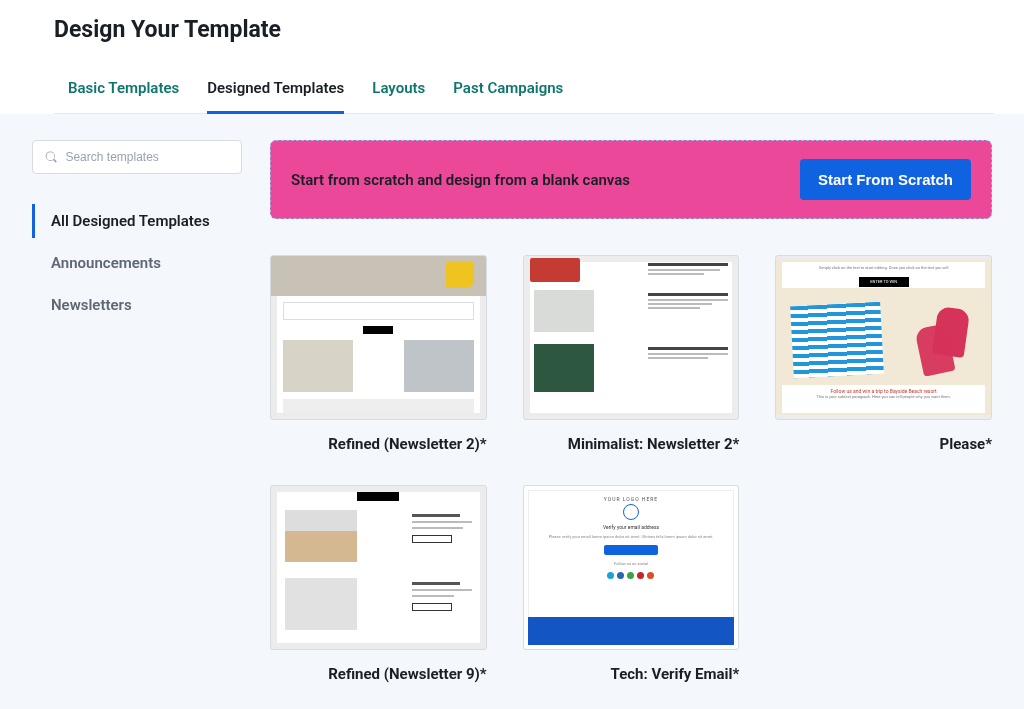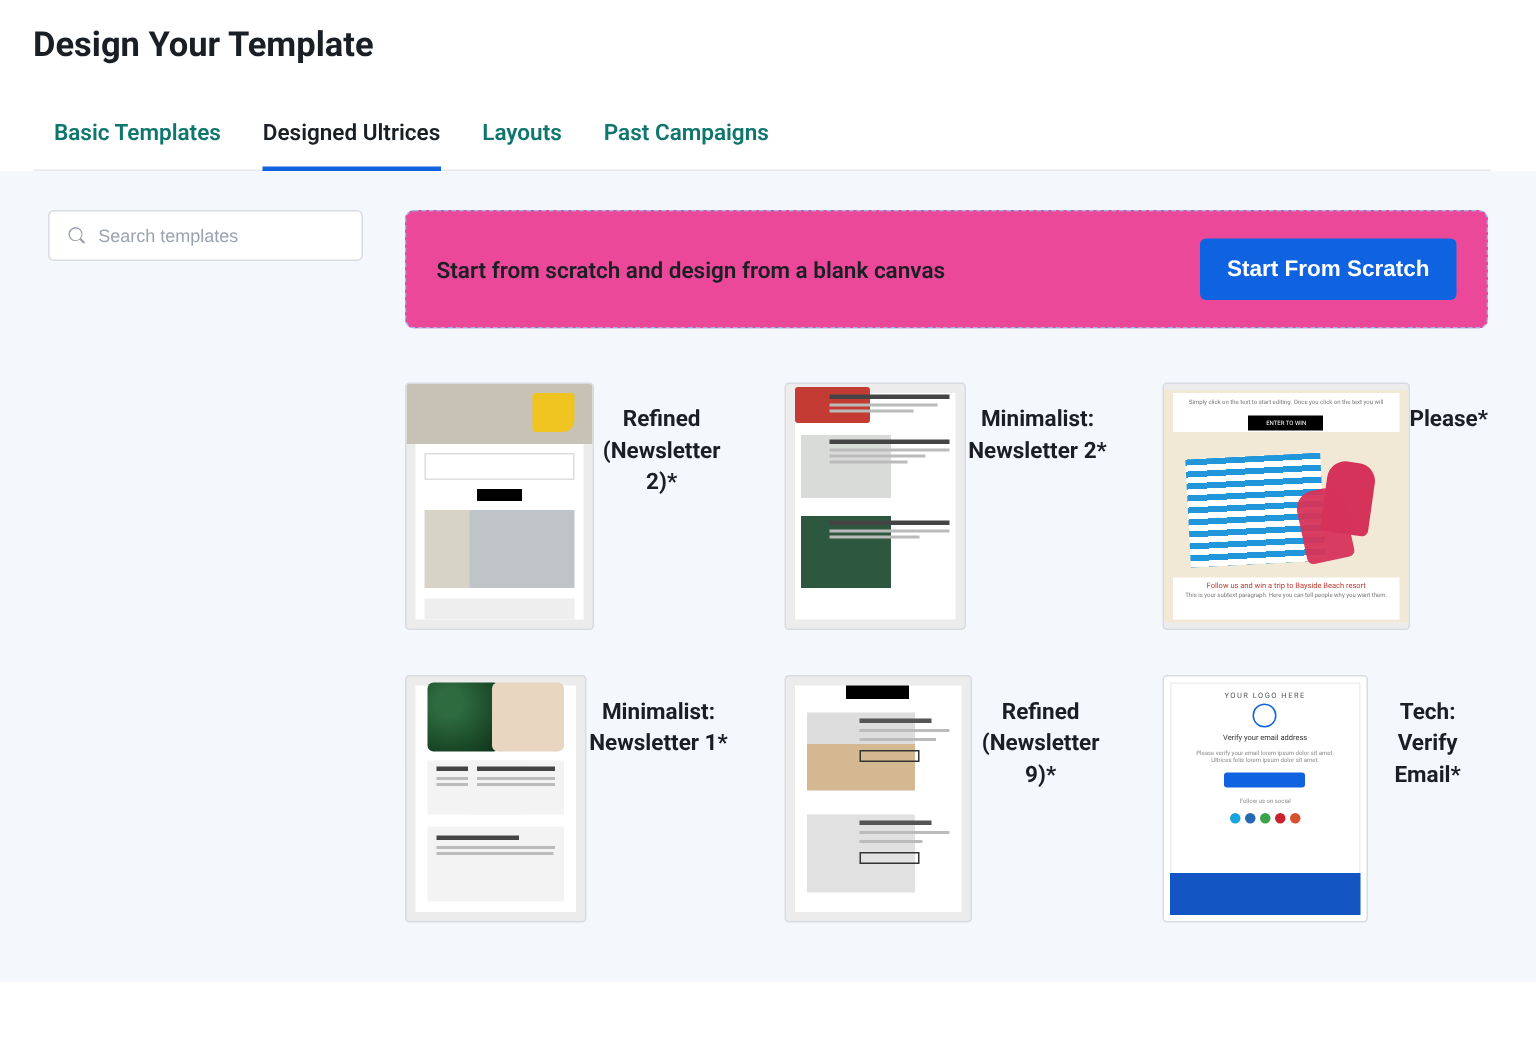--- a/index.html
+++ b/index.html
@@ -4,20 +4,21 @@
   <style>
     * { box-sizing: border-box; margin: 0; padding: 0; }
     body {
       font-family: -apple-system, BlinkMacSystemFont, "Segoe UI", Roboto, Helvetica, Arial, sans-serif;
       color: #1f2630;
       background: #fff;
       width: 1024px;
     }
     .header {
       padding: 16px 30px 0 22px;
+      margin-left: 32px;
     }
     .page-title {
       font-size: 23px;
       font-weight: 700;
       color: #1a1f25;
       margin-bottom: 36px;
     }
     .tabs {
       display: flex;
       gap: 28px;
@@ -119,22 +120,22 @@
       cursor: pointer;
       text-align: right;
     }
     .grid {
       display: grid;
       grid-template-columns: repeat(3, 1fr);
       gap: 30px 36px;
     }
     .card {
       display: flex;
-      flex-direction: row;
-      align-items: flex-start;
+      flex-direction: column;
+      align-items: flex-end;
     }
     .thumb {
       width: 100%;
       height: 165px;
       background: #ececec;
       border: 1px solid #d7dce2;
       border-radius: 3px;
       overflow: hidden;
       position: relative;
       cursor: pointer;
@@ -188,33 +189,38 @@
     .t6-dot { width:7px; height:7px; border-radius:50%; }
     .t6-bluefoot { position:absolute; bottom:4px; left:4px; right:4px; height:28px; background:#1355c2; }
   </style>
 </head>
 <body>
 
 <div class="header">
   <h1 class="page-title">Design Your Template</h1>
   <div class="tabs">
     <div class="tab">Basic Templates</div>
-    <div class="tab active">Designed Ultrices</div>
+    <div class="tab active">Designed Templates</div>
     <div class="tab">Layouts</div>
     <div class="tab">Past Campaigns</div>
   </div>
 </div>
 
 <div class="content">
   <aside class="sidebar">
     <div class="search-box">
       <svg class="search-icon" viewBox="0 0 16 16" fill="currentColor">
         <path d="M11.7 10.3a6 6 0 1 0-1.4 1.4l3 3a1 1 0 0 0 1.4-1.4l-3-3zM2 7a5 5 0 1 1 10 0A5 5 0 0 1 2 7z"></path>
       </svg>
       <input class="search-input" type="text" placeholder="Search templates" style="">
+    </div>
+    <div class="cat-list">
+      <div class="cat-item selected">All Designed Templates</div>
+      <div class="cat-item">Announcements</div>
+      <div class="cat-item">Newsletters</div>
     </div>
   </aside>
 
   <main class="main">
     <div class="scratch-box">
       <span class="scratch-text">Start from scratch and design from a blank canvas</span>
       <button class="scratch-btn">Start From Scratch</button>
     </div>
 
     <div class="grid">
@@ -270,43 +276,20 @@
           <div class="t3-flop" style="top:52px;right:24px;transform:rotate(8deg);"></div>
           <div class="t3-flop" style="top:70px;right:40px;transform:rotate(-12deg);opacity:.95;"></div>
           <div class="t3-white" style="bottom:6px;height:28px;">
             <div class="t3-redtext" style="padding-top:3px;">Follow us and win a trip to Bayside Beach resort</div>
             <div class="t3-greytext">This is your subtext paragraph. Here you can tell people why you want them.</div>
           </div>
         </div>
         <div class="card-title">Please*</div>
       </div>
 
-      <div class="card">
-        <div class="thumb">
-          <div class="t-white"></div>
-          <div class="t4-leaf"></div>
-          <div class="t4-wood"></div>
-          <div class="t4-txtblock" style="top:56px;left:14px;width:64px;height:36px;">
-            <div style="height:3px;background:#444;margin:4px 6px;"></div>
-            <div style="height:2px;background:#bbb;margin:2px 6px;"></div>
-            <div style="height:2px;background:#bbb;margin:2px 6px;width:70%;"></div>
-          </div>
-          <div class="t4-txtblock" style="top:56px;right:14px;width:64px;height:36px;">
-            <div style="height:3px;background:#444;margin:4px 6px;"></div>
-            <div style="height:2px;background:#bbb;margin:2px 6px;"></div>
-            <div style="height:2px;background:#bbb;margin:2px 6px;width:80%;"></div>
-          </div>
-          <div class="t4-white2">
-            <div style="height:3px;background:#444;margin:6px 6px 4px;width:60%;"></div>
-            <div style="height:2px;background:#bbb;margin:2px 6px;"></div>
-            <div style="height:2px;background:#bbb;margin:2px 6px;width:85%;"></div>
-          </div>
-        </div>
-        <div class="card-title">Minimalist: Newsletter 1*</div>
-      </div>
 
       <div class="card">
         <div class="thumb">
           <div class="t-white"></div>
           <div class="t5-learn"></div>
           <div class="t5-kitchen"></div>
           <div class="t5-txt" style="top:24px;">
             <div class="t5-line" style="width:80%;"></div>
             <div class="t5-line" style="height:2px;background:#bbb;"></div>
             <div class="t5-line" style="height:2px;background:#bbb;width:85%;"></div>

